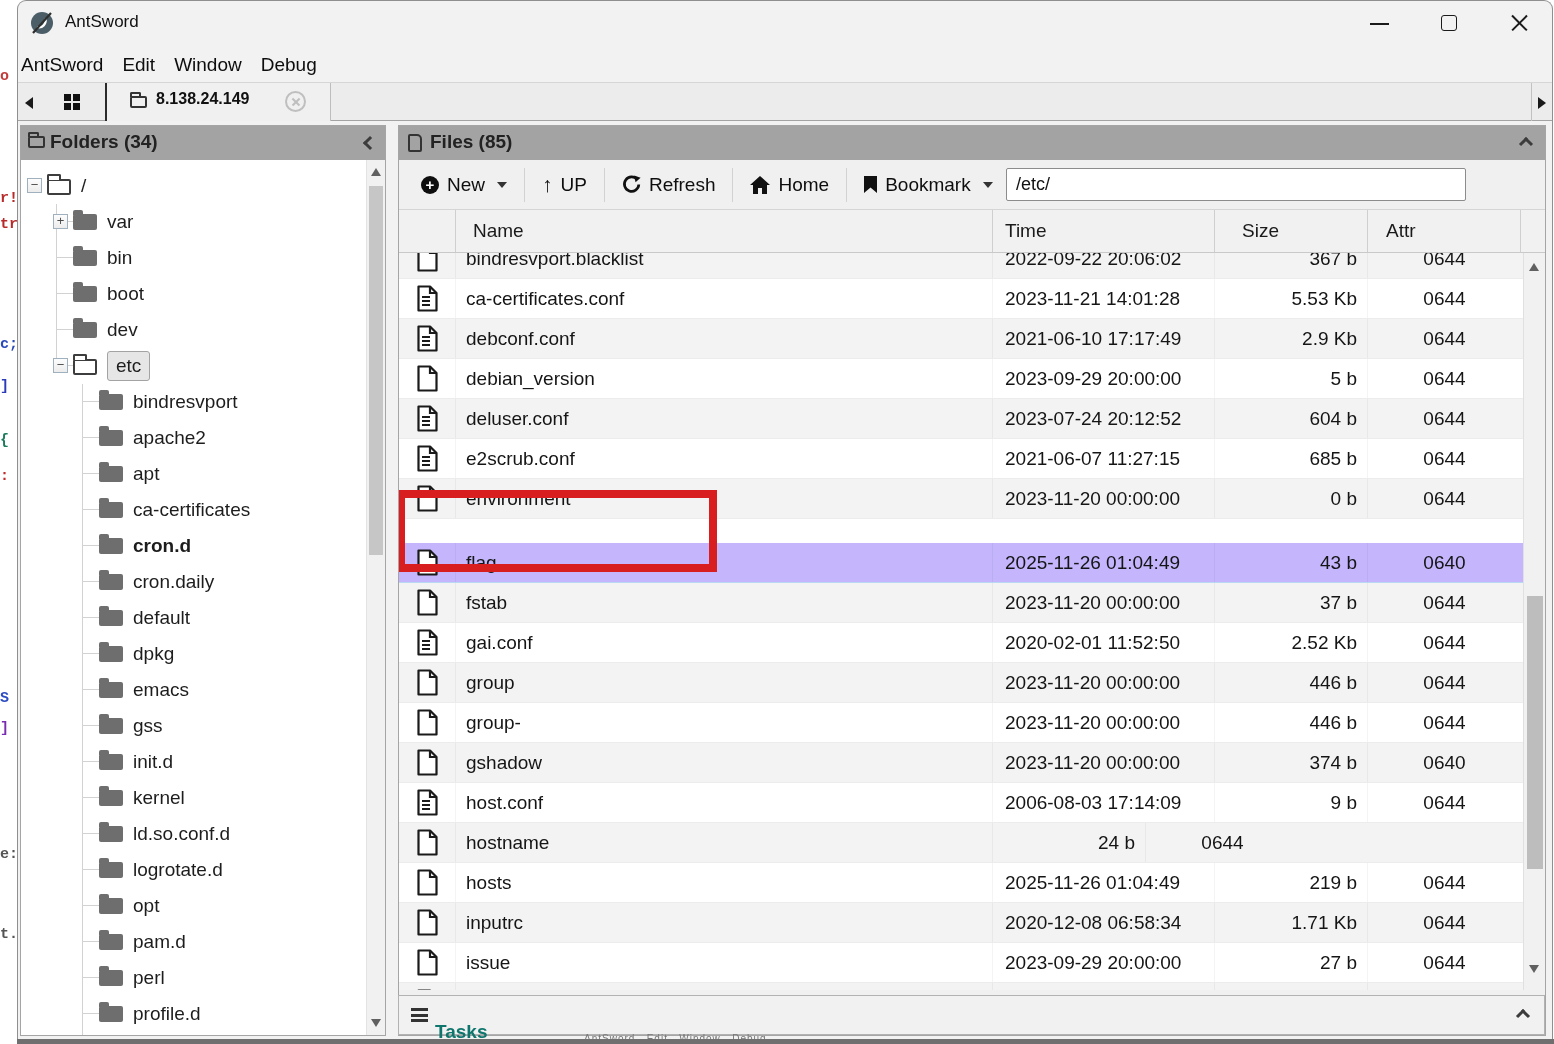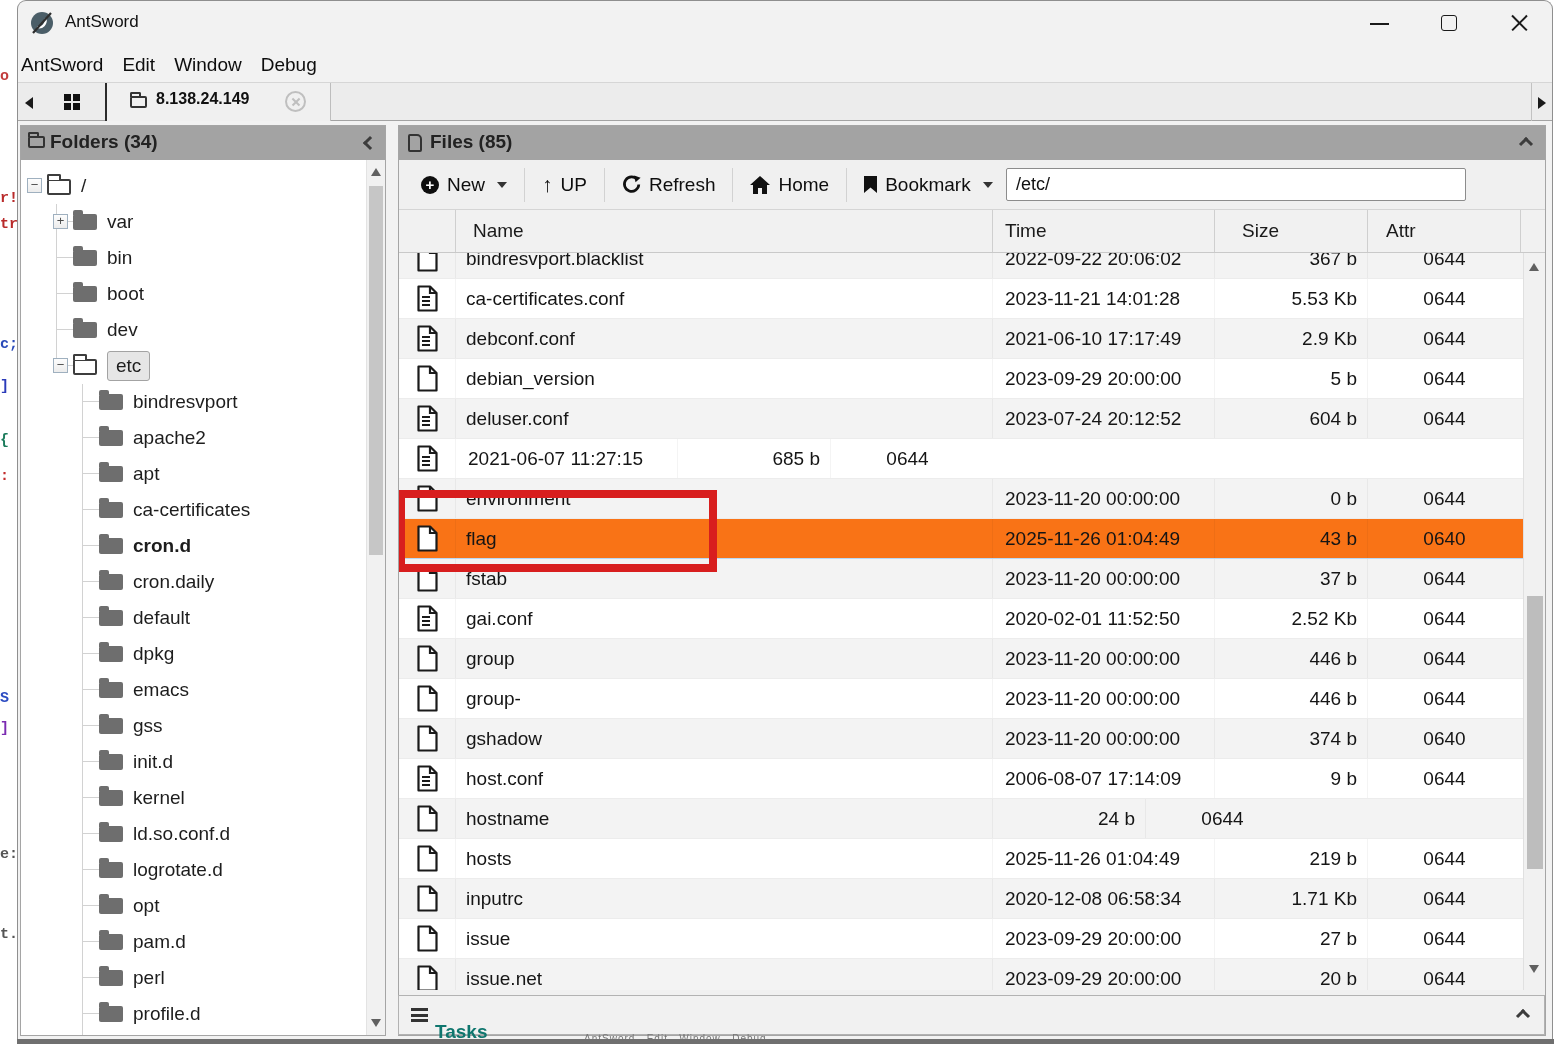--- a/index.html
+++ b/index.html
@@ -109,21 +109,21 @@
 
   .theader{position:absolute;left:0;top:84px;width:1146px;height:43px;background:#f1f1f1;border-bottom:1px solid #c9c9c9;display:flex;box-sizing:border-box;}
   .thcell{height:100%;border-right:1px solid #cfcfcf;box-sizing:border-box;font-size:19px;color:#1a1a1a;line-height:42px;}
   .th-blank{width:57px;} .th-name{width:537px;padding-left:17px;} .th-time{width:222px;padding-left:12px;}
   .th-size{width:153px;padding-left:27px;} .th-attr{width:153px;padding-left:18px;} .th-fill{flex:1;border-right:none;}
 
   .viewport{position:absolute;left:0;top:127px;width:1146px;height:737px;background:#fff;overflow:hidden;}
   .rows{position:absolute;left:0;top:-14px;width:1124px;}
   .frow{position:relative;width:1124px;height:40px;display:flex;border-bottom:1px solid #ececec;box-sizing:border-box;background:#fff;}
   .frow.odd{background:#f3f3f3;}
-  .frow.selected{background:#f97316;border-bottom-color:#b9d8f4;}
+  .frow.selected{background:#c4b5fd;border-bottom-color:#b9d8f4;margin-top:24px;}
   .c-icon{width:57px;display:flex;align-items:center;justify-content:center;border-right:1px solid rgba(0,0,0,0.045);box-sizing:border-box;}
   .c-name{width:537px;padding-left:10px;font-size:19px;line-height:39px;color:#151515;box-sizing:border-box;white-space:nowrap;border-right:1px solid rgba(0,0,0,0.045);}
   .c-time{width:222px;padding-left:12px;font-size:19px;line-height:39px;color:#151515;box-sizing:border-box;border-right:1px solid rgba(0,0,0,0.045);}
   .c-size{width:153px;padding-right:10px;font-size:19px;line-height:39px;color:#151515;text-align:right;box-sizing:border-box;border-right:1px solid rgba(0,0,0,0.045);}
   .c-attr{width:153px;font-size:19px;line-height:39px;color:#151515;text-align:center;box-sizing:border-box;}
   .frow:not(.lines) .doclines{display:none;}
 
   .red-box{position:absolute;left:-2px;top:237px;width:320px;height:82px;border:8px solid #d81e1e;box-sizing:border-box;z-index:6;}
 
   .fscroll{position:absolute;left:1124px;top:0;width:22px;height:737px;background:#f1f1f1;border-left:1px solid #e0e0e0;box-sizing:border-box;}
@@ -495,20 +495,21 @@
       <svg width="21" height="27" viewBox="0 0 21 27">
         <path d="M1.5 1.5 h11.5 l6.5 6.5 v17.5 h-18 z" fill="#fff" stroke="#1a1a1a" stroke-width="2.2" stroke-linejoin="round"></path>
         <path d="M13 1.5 v6.5 h6.5" fill="none" stroke="#1a1a1a" stroke-width="2.2"></path>
         <g class="doclines" stroke="#1a1a1a" stroke-width="2">
           <line x1="5" y1="12" x2="13" y2="12"></line>
           <line x1="5" y1="16" x2="13" y2="16"></line>
           <line x1="5" y1="20" x2="13" y2="20"></line>
         </g>
       </svg>
     </div>
+    <div class="c-name">e2scrub.conf</div>
     <div class="c-time">2021-06-07 11:27:15</div>
     <div class="c-size">685 b</div>
     <div class="c-attr">0644</div>
   </div>
         <div class="frow odd">
     <div class="c-icon">
       <svg width="21" height="27" viewBox="0 0 21 27">
         <path d="M1.5 1.5 h11.5 l6.5 6.5 v17.5 h-18 z" fill="#fff" stroke="#1a1a1a" stroke-width="2.2" stroke-linejoin="round"></path>
         <path d="M13 1.5 v6.5 h6.5" fill="none" stroke="#1a1a1a" stroke-width="2.2"></path>
         <g class="doclines" stroke="#1a1a1a" stroke-width="2">
@@ -631,21 +632,21 @@
         <path d="M1.5 1.5 h11.5 l6.5 6.5 v17.5 h-18 z" fill="#fff" stroke="#1a1a1a" stroke-width="2.2" stroke-linejoin="round"></path>
         <path d="M13 1.5 v6.5 h6.5" fill="none" stroke="#1a1a1a" stroke-width="2.2"></path>
         <g class="doclines" stroke="#1a1a1a" stroke-width="2">
           <line x1="5" y1="12" x2="13" y2="12"></line>
           <line x1="5" y1="16" x2="13" y2="16"></line>
           <line x1="5" y1="20" x2="13" y2="20"></line>
         </g>
       </svg>
     </div>
     <div class="c-name">host.conf</div>
-    <div class="c-time">2006-08-07 17:14:09</div>
+    <div class="c-time">2006-08-03 17:14:09</div>
     <div class="c-size">9 b</div>
     <div class="c-attr">0644</div>
   </div>
         <div class="frow odd">
     <div class="c-icon">
       <svg width="21" height="27" viewBox="0 0 21 27">
         <path d="M1.5 1.5 h11.5 l6.5 6.5 v17.5 h-18 z" fill="#fff" stroke="#1a1a1a" stroke-width="2.2" stroke-linejoin="round"></path>
         <path d="M13 1.5 v6.5 h6.5" fill="none" stroke="#1a1a1a" stroke-width="2.2"></path>
         <g class="doclines" stroke="#1a1a1a" stroke-width="2">
           <line x1="5" y1="12" x2="13" y2="12"></line>

